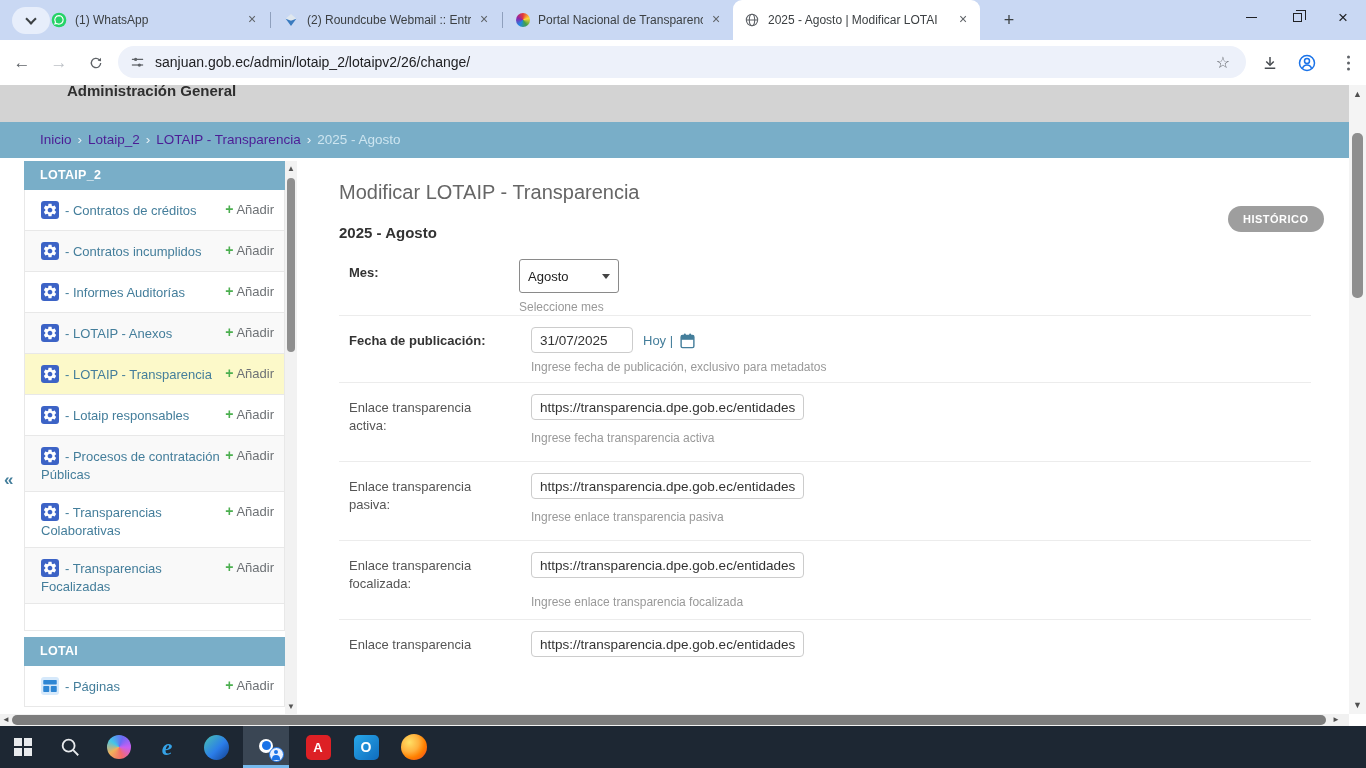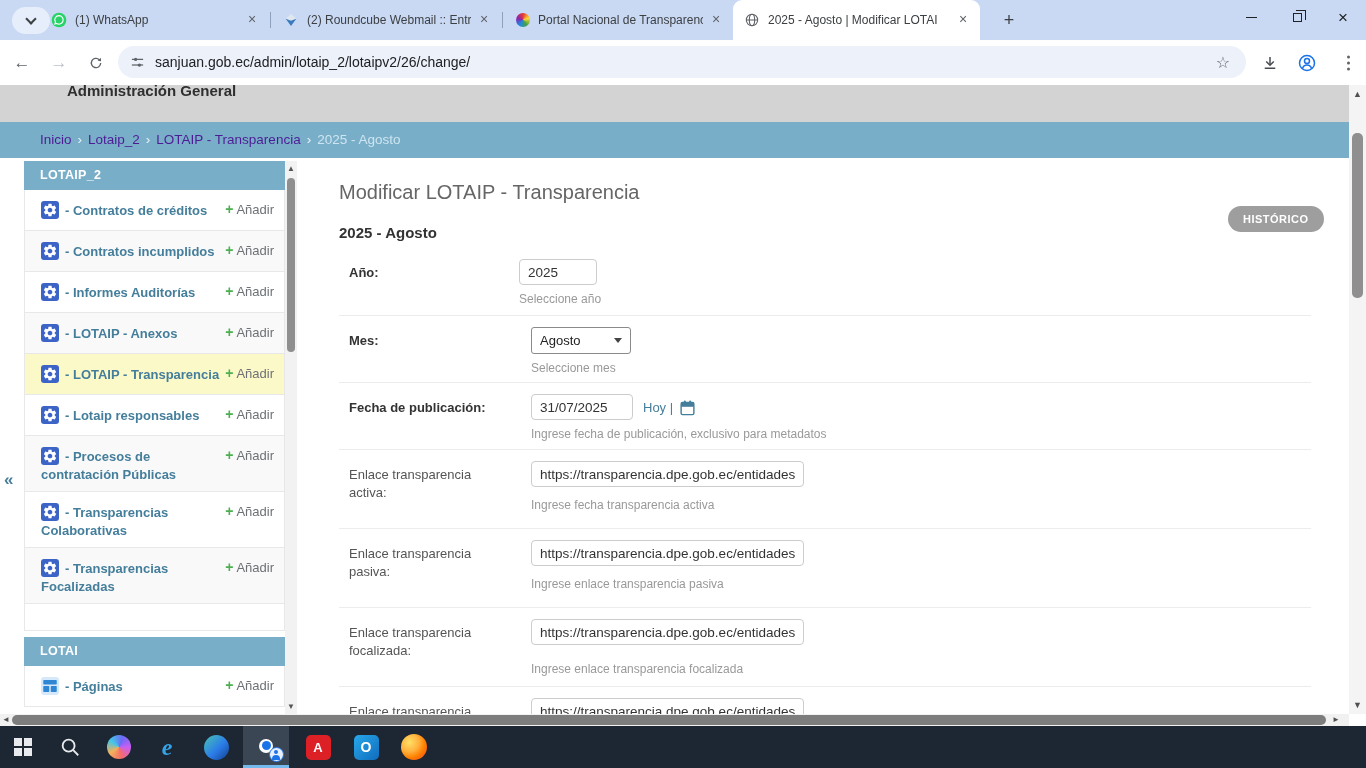--- a/index.html
+++ b/index.html
@@ -45,21 +45,21 @@
   .breadcrumb .sep { color:#e8f2f7; margin:0 6px; }
   .breadcrumb .current { color:#cde5f0; }
 
   
   .collapse { position:absolute; left:4px; top:385px; font-size:17px; font-weight:bold; color:#447e9b; cursor:pointer; }
   .sidebar { position:absolute; left:24px; top:76px; width:261px; background:#fff; }
   .sb-header { height:29px; background:#79aec8; color:#fff; font-size:12.5px; font-weight:bold; letter-spacing:.3px; line-height:29px; padding-left:16px; }
   .sb-row { position:relative; min-height:41px; padding:11px 10px 8px 16px; border-bottom:1px solid #e8e8e8; border-left:1px solid #e8e8e8; border-right:1px solid #e8e8e8; background:#fff; }
   .sb-row.alt { background:#f9f9f9; }
   .sb-row.selected { background:#fcf9c9; }
-  .sb-label { font-size:13px; font-weight:bold; color:#447e9b; line-height:17px; cursor:pointer; }
+  .sb-label { font-size:13px; font-weight:normal; color:#447e9b; line-height:17px; cursor:pointer; }
   .rowmain { display:block; width:180px; }
   .gearbox { display:inline-block; vertical-align:-4px; width:18px; height:18px; border-radius:3px; background:#3c63c6; margin-right:6px; }
   .pagbox { display:inline-block; vertical-align:-4px; width:18px; height:18px; border-radius:3px; background:#d6e9fb; margin-right:6px; }
   .addlink { position:absolute; right:10px; top:11px; font-size:13px; color:#6d7175; cursor:pointer; white-space:nowrap; }
   .addlink .plus { color:#4caf50; font-weight:bold; font-size:14px; margin-right:3px; }
   .sb-empty { height:27px; border:1px solid #e8e8e8; border-top:none; background:#fff; }
   .sb-gap { height:6px; }
 
   
   .sb-scroll { position:absolute; left:285px; top:76px; width:12px; height:553px; background:#f2f2f2; }
@@ -76,21 +76,21 @@
   .frow.tall { min-height:79px; }
   .frow.cut { min-height:40px; }
   .flabel { width:170px; flex:none; font-size:13px; font-weight:bold; color:#333; line-height:18px; padding-top:5px; }
   .flabel.opt { font-weight:normal; color:#555; width:160px; margin-right:10px; }
   .fctrl { flex:1; }
   .tinput { height:26px; border:1px solid #ccc; border-radius:4px; font-size:13.5px; color:#333; padding:0 8px; font-family:"Liberation Sans",sans-serif; background:#fff; }
   .w-year { width:78px; }
   .w-date { width:102px; }
   .w-url { width:273px; }
   .fhelp { font-size:12px; color:#999; margin-top:7px; }
-  .selectbox { width:100px; height:27px; border:1px solid #8a8a8a; border-radius:3px; background:#fff; display:flex; align-items:center; padding:9px 8px; font-size:13px; color:#222; cursor:pointer; position:relative; }
+  .selectbox { width:100px; height:27px; border:1px solid #8a8a8a; border-radius:3px; background:#fff; display:flex; align-items:center; padding:16px 8px; font-size:13px; color:#222; cursor:pointer; position:relative; }
   .selectbox .sel-arr { position:absolute; right:8px; width:0; height:0; border-left:4px solid transparent; border-right:4px solid transparent; border-top:5px solid #444; }
   .dateline { display:flex; align-items:center; }
   .hoy { font-size:13px; color:#447e9b; margin-left:10px; cursor:pointer; }
   .calic { margin-left:6px; cursor:pointer; }
 
   
   .v-scroll { position:absolute; left:1349px; top:0; width:17px; height:629px; background:#f4f4f4; z-index:6; }
   .v-scroll .arr { position:absolute; left:0; width:17px; text-align:center; font-size:9px; color:#505050; }
   .v-thumb { position:absolute; left:3px; top:48px; width:11px; height:165px; border-radius:5px; background:#8f8f8f; }
   .h-scroll { position:absolute; left:0; top:629px; width:1349px; height:12px; background:#f1f1f1; z-index:6; }
@@ -325,27 +325,20 @@
       <span class="sb-thumb"></span>
       <span class="arr" style="bottom:3px;">▼</span>
     </div>
 
     <div class="page-title">Modificar LOTAIP - Transparencia</div>
     <div class="historico">HISTÓRICO</div>
     <div class="obj-title">2025 - Agosto</div>
 
     <div class="form">
 
-      <div class="frow">
-        <div class="flabel">Año:</div>
-        <div class="fctrl">
-          <input class="tinput w-year" value="2025" style="">
-          <div class="fhelp">Seleccione año</div>
-        </div>
-      </div>
 
       <div class="frow">
         <div class="flabel">Mes:</div>
         <div class="fctrl">
           <div class="selectbox">
               <span>Agosto</span>
               <span class="sel-arr"></span>
             </div>
           <div class="fhelp">Seleccione mes</div>
         </div>

